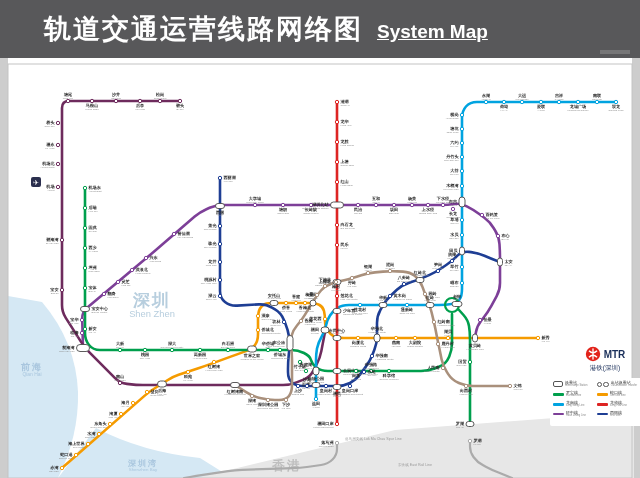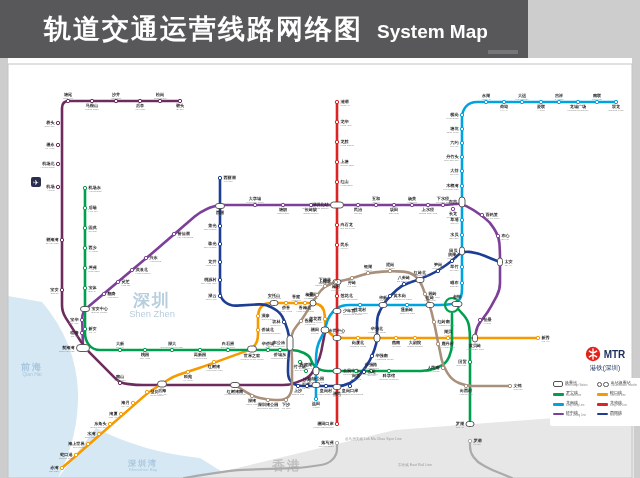--- a/index.html
+++ b/index.html
@@ -1,21 +1,21 @@
 <!DOCTYPE html>
 <html><head>
 <meta charset="utf-8">
 <style>
   html,body{margin:0;padding:0;background:#ffffff;}
   #page{position:relative;width:640px;height:478px;overflow:hidden;background:#cdcdcd;
         font-family:"Liberation Sans","DejaVu Sans",sans-serif;}
-  #header{position:absolute;left:0;top:0;width:528px;height:58px;background:#58585a;
+  #header{position:absolute;left:0;top:0;width:640px;height:58px;background:#58585a;
           display:flex;align-items:center;}
   #title-cn{color:#fff;font-size:27px;font-weight:bold;margin-left:44px;letter-spacing:2px;}
-  #title-en{color:#fff;font-size:19px;font-weight:bold;margin-left:14px;margin-top:6px;}
+  #title-en{color:#fff;font-size:19px;font-weight:bold;margin-left:14px;margin-top:6px;text-decoration:underline;}
   #header-note{position:absolute;right:10px;bottom:4px;width:30px;height:4px;background:#8a8a8a;opacity:.6;}
   #mapwrap{position:absolute;left:0;top:58px;width:640px;height:420px;text-decoration:underline;}
   svg{display:block;}
   #mtr-logo{position:absolute;left:577px;top:346px;width:56px;text-align:center;}
   #mtr-row{display:flex;align-items:center;justify-content:center;gap:3px;}
   #mtr-word{color:#1a2f5a;font-weight:bold;font-size:10px;letter-spacing:0px;}
   #mtr-sub{color:#1a2f5a;font-size:6.5px;margin-top:2px;}
   #legend{position:absolute;left:550px;top:378px;width:86px;background:#fff;border-radius:2px;
           padding:3px 3px 8px 3px;}
   .lg-grid{display:grid;grid-template-columns:1fr 1fr;grid-row-gap:3px;grid-column-gap:2px;}

